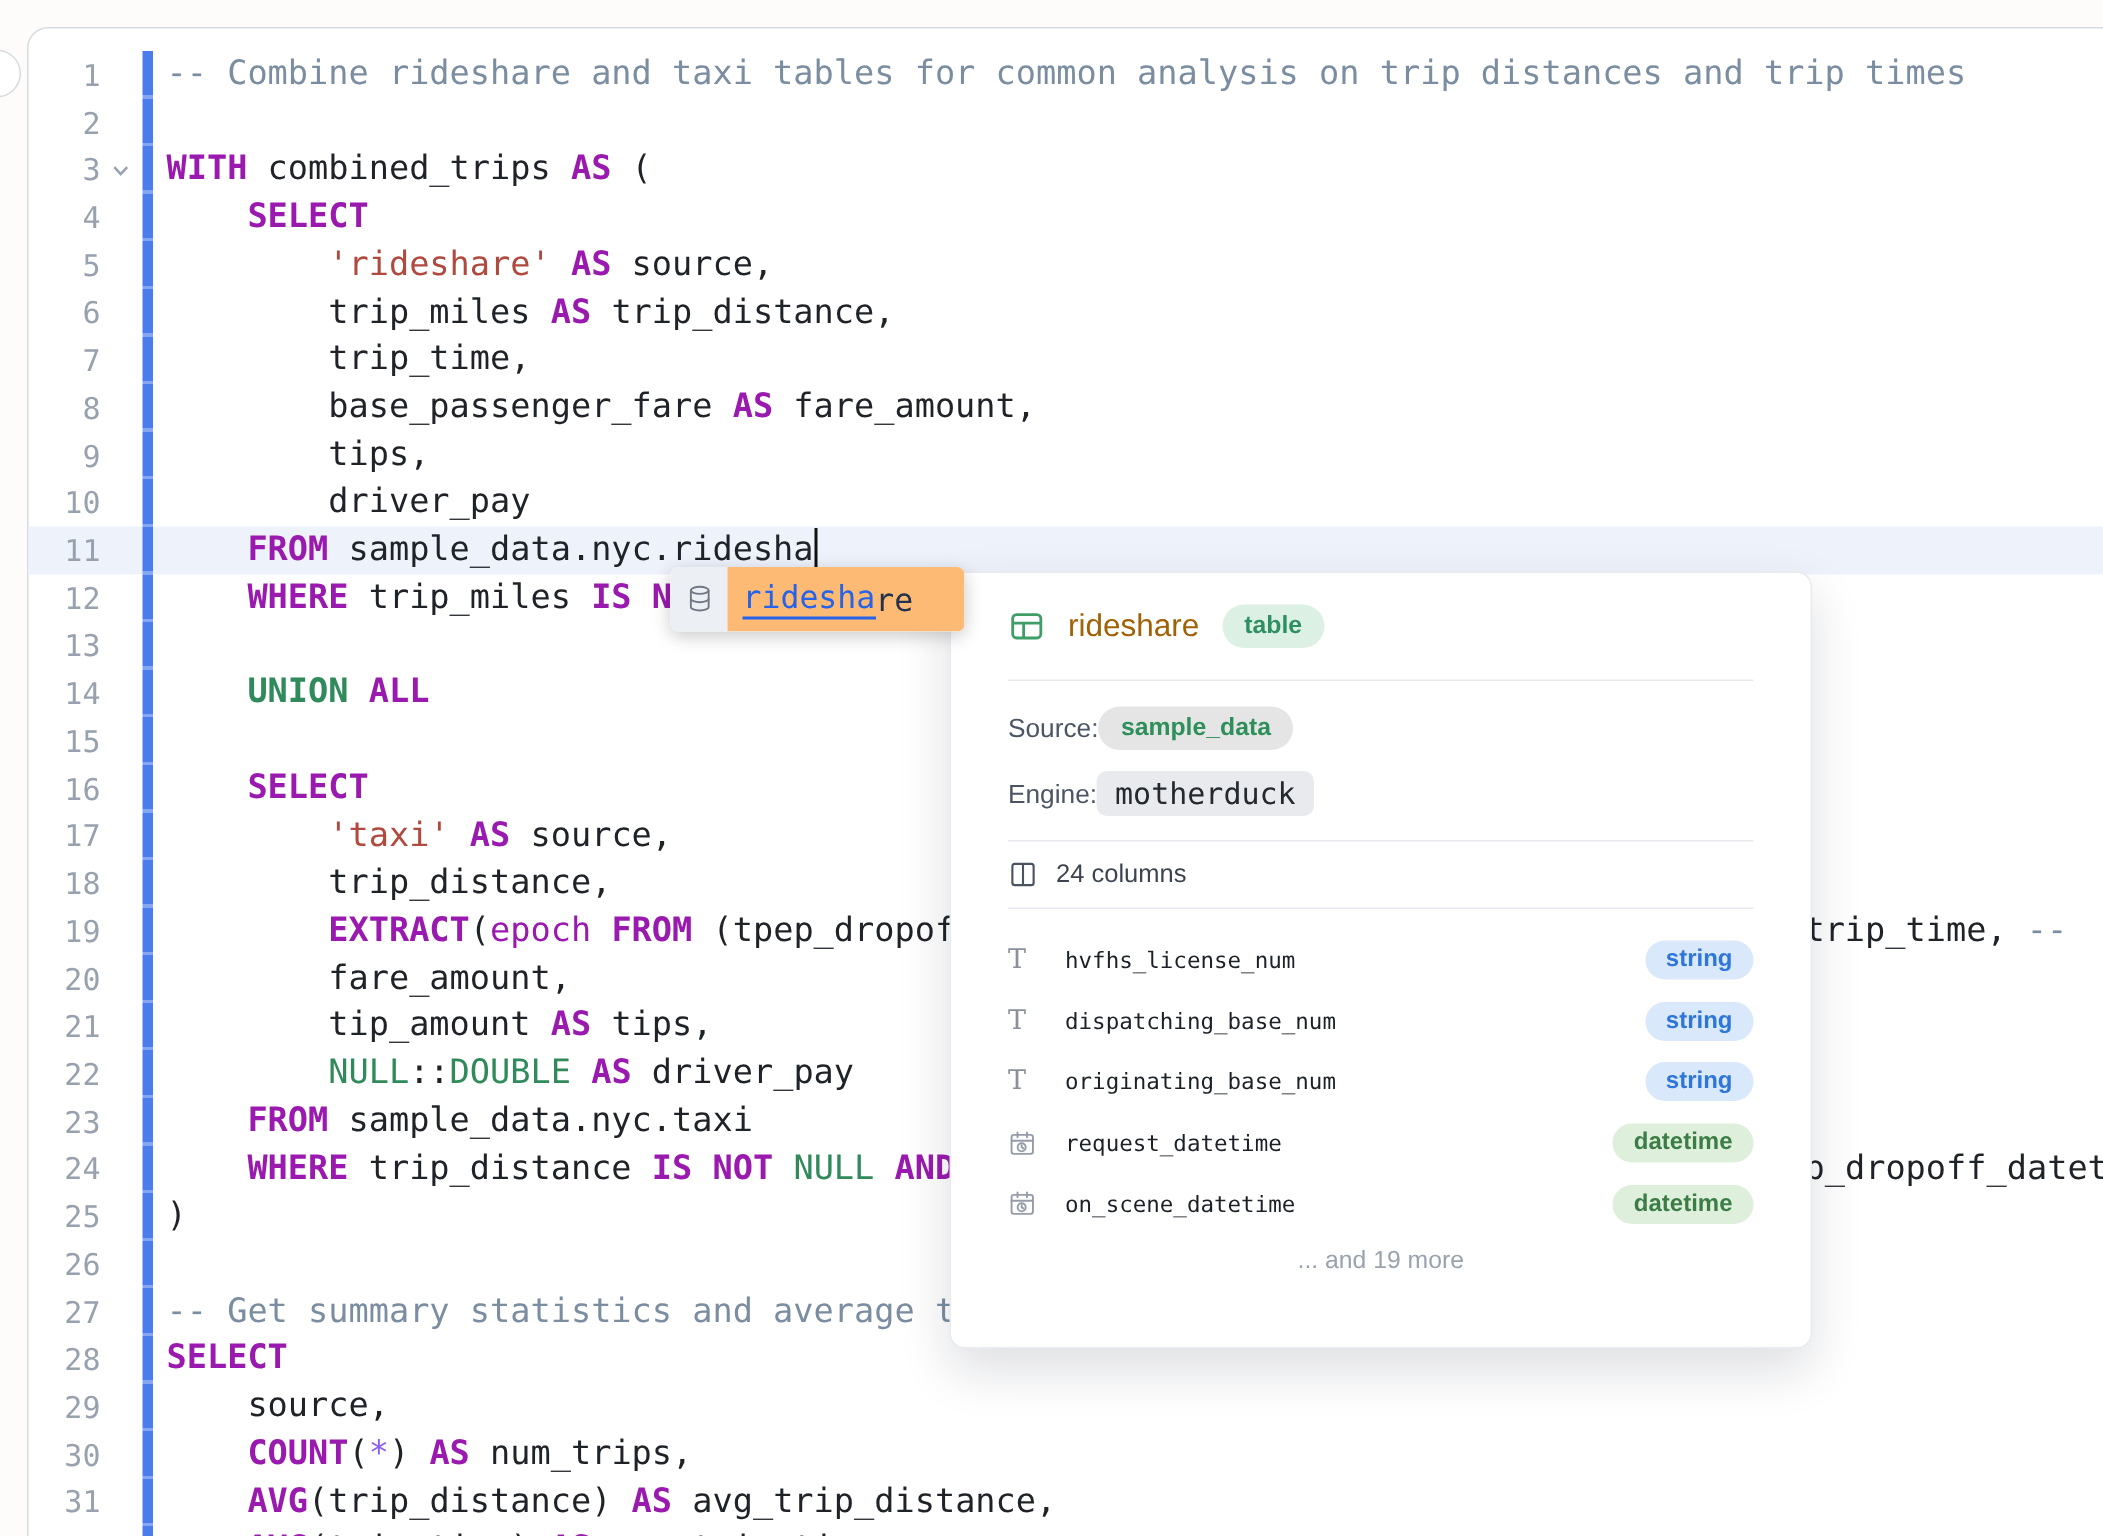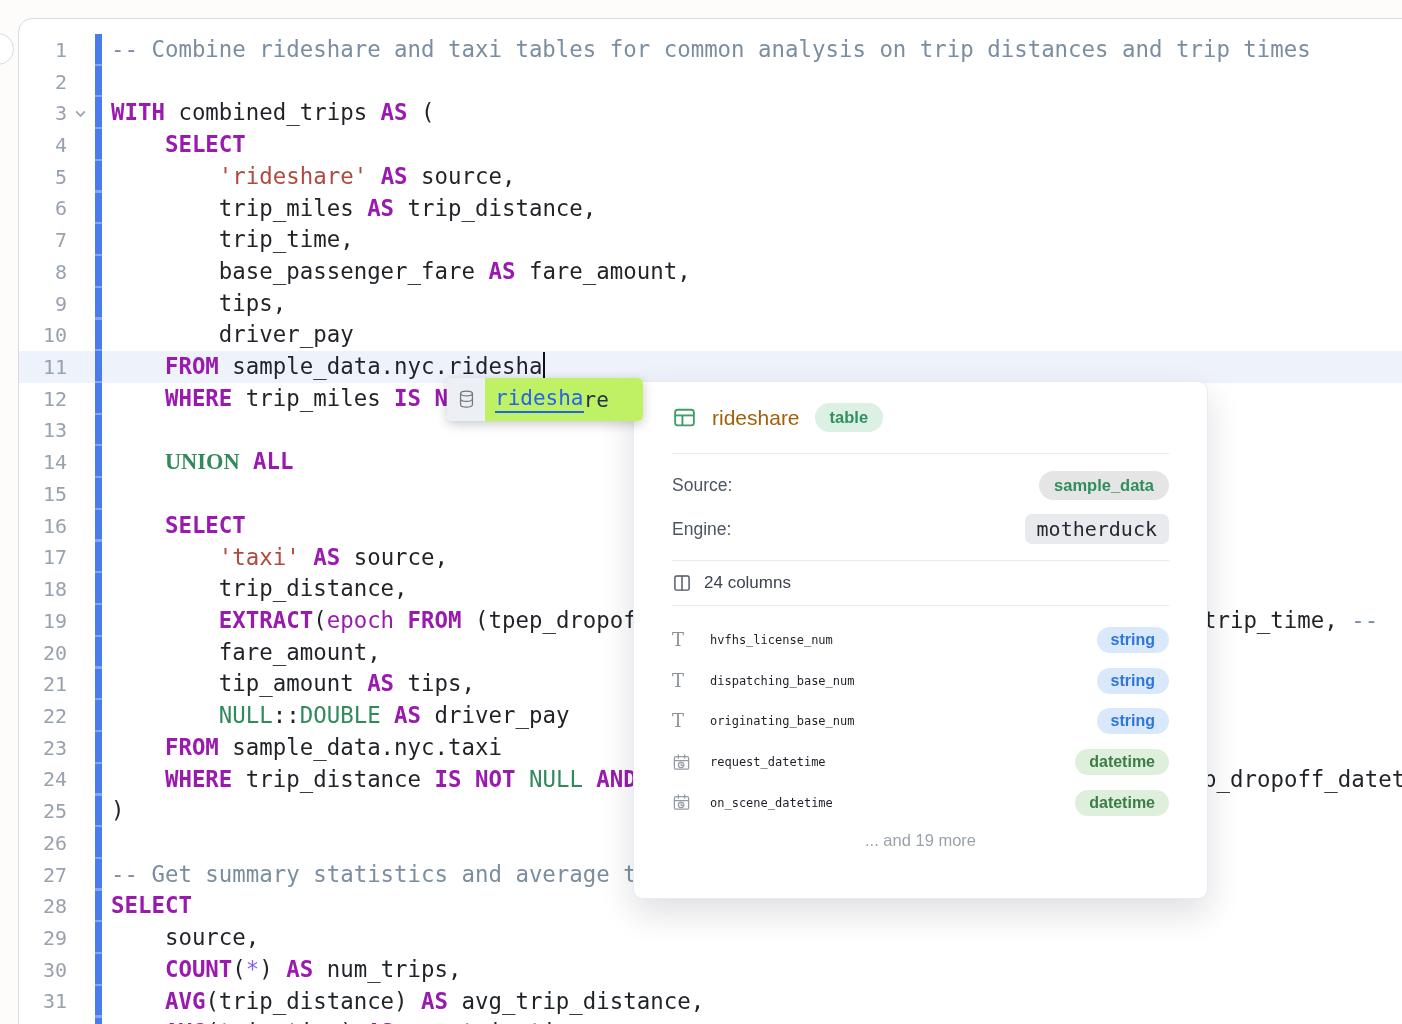--- a/index.html
+++ b/index.html
@@ -29,35 +29,35 @@
   }
   .fold{flex:none;width:26px;text-align:center;line-height:0;}
   pre.code{
     margin:0;flex:1;position:relative;padding-left:18px;
     font-family:"DejaVu Sans Mono",monospace;font-size:22.4px;line-height:31.73px;
     color:#1f2328;white-space:pre;
   }
   .tk-kw{color:#9a1aaf;font-weight:bold;}
   .tk-kw2{color:#9a1aaf;}
   .tk-grn{color:#318a5b;}
-  .tk-grnb{color:#318a5b;font-weight:bold;font-family:Liberation Serif, serif;}
+  .tk-grnb{color:#318a5b;font-weight:bold;}
   .tk-str{color:#b04a3e;}
   .tk-com{color:#7b8da0;}
   .tk-id{color:#1f2328;}
   .tk-star{color:#8b5cf6;}
   .cursor{position:absolute;top:1px;width:2px;height:29px;background:#111;}
   
   .suggest{
     position:absolute;left:447px;top:378px;height:43px;display:flex;z-index:6;
     background:#fff;border-radius:5px;overflow:hidden;
     box-shadow:0 3px 12px rgba(0,0,0,.22);
   }
   .suggest-icon{width:38px;background:#eceff3;display:flex;align-items:center;justify-content:center;}
   .suggest-item{
-    width:148px;background:#bef264;display:flex;align-items:center;padding-left:10px;
+    width:148px;background:#fdba74;display:flex;align-items:center;padding-left:10px;
     font-family:"DejaVu Sans Mono",monospace;font-size:21px;
   }
   .suggest-item .match{color:#2563eb;border-bottom:2px solid #2563eb;padding-bottom:1px;}
   .suggest-item .rest{color:#23324d;}
   
   .card{
     position:absolute;left:633px;top:381px;width:575px;height:518px;box-sizing:border-box;
     background:#fff;border:1px solid #e9ebf0;border-radius:10px;padding:0 38px;z-index:5;
     box-shadow:0 14px 34px rgba(15,23,42,.14);
   }
@@ -67,29 +67,29 @@
   .pill{border-radius:999px;font-weight:bold;font-size:16.5px;padding:5px 15px;display:inline-block;}
   .pill-table{background:#ddf0e4;color:#2e9060;}
   .pill-green{background:#e5e5e5;color:#2e8f5b;}
   .pill-gray{
     background:#e9eaee;color:#24292f;border-radius:7px;padding:3px 12px;display:inline-block;
     font-family:"DejaVu Sans Mono",monospace;font-size:20px;
   }
   .pill-blue{background:#d9e8fb;color:#2e76d9;}
   .pill-dt{background:#def0dc;color:#3c7d46;}
   .kv{padding:12px 0;}
-  .kv-row{display:flex;justify-content:space-between;align-items:center;height:38px;}
+  .kv-row{display:flex;justify-content:flex-start;align-items:center;height:38px;}
   .kv-row + .kv-row{margin-top:6px;}
   .kv-label{color:#4b5563;font-size:17.5px;}
   .cols-summary{height:44px;display:flex;align-items:center;gap:12px;color:#3d4450;font-size:17px;}
   .col-list{padding-top:14px;}
   .col-row{display:flex;align-items:center;height:40.6px;}
   .col-ico{flex:none;width:26px;display:flex;align-items:center;justify-content:flex-start;line-height:0;}
   .t-ico{font-family:"DejaVu Serif",serif;font-size:18px;color:#8a919c;line-height:1;}
-  .col-name{margin-left:12px;font-family:"DejaVu Sans Mono",monospace;font-size:12px;color:#1c2128;}
+  .col-name{margin-left:12px;font-family:"DejaVu Sans Mono",monospace;font-size:15px;color:#1c2128;}
   .col-pill{margin-left:auto;font-size:16px;padding:4px 14px;text-align:center;}
   .more{text-align:center;color:#9aa2ae;font-size:16.5px;margin-top:8px;}
 </style>
 </head>
 <body>
 
 <div class="editor-frame">
   <div class="exec-bar"></div>
   <div class="code-area" id="code-lines">
       <div class="code-row">

